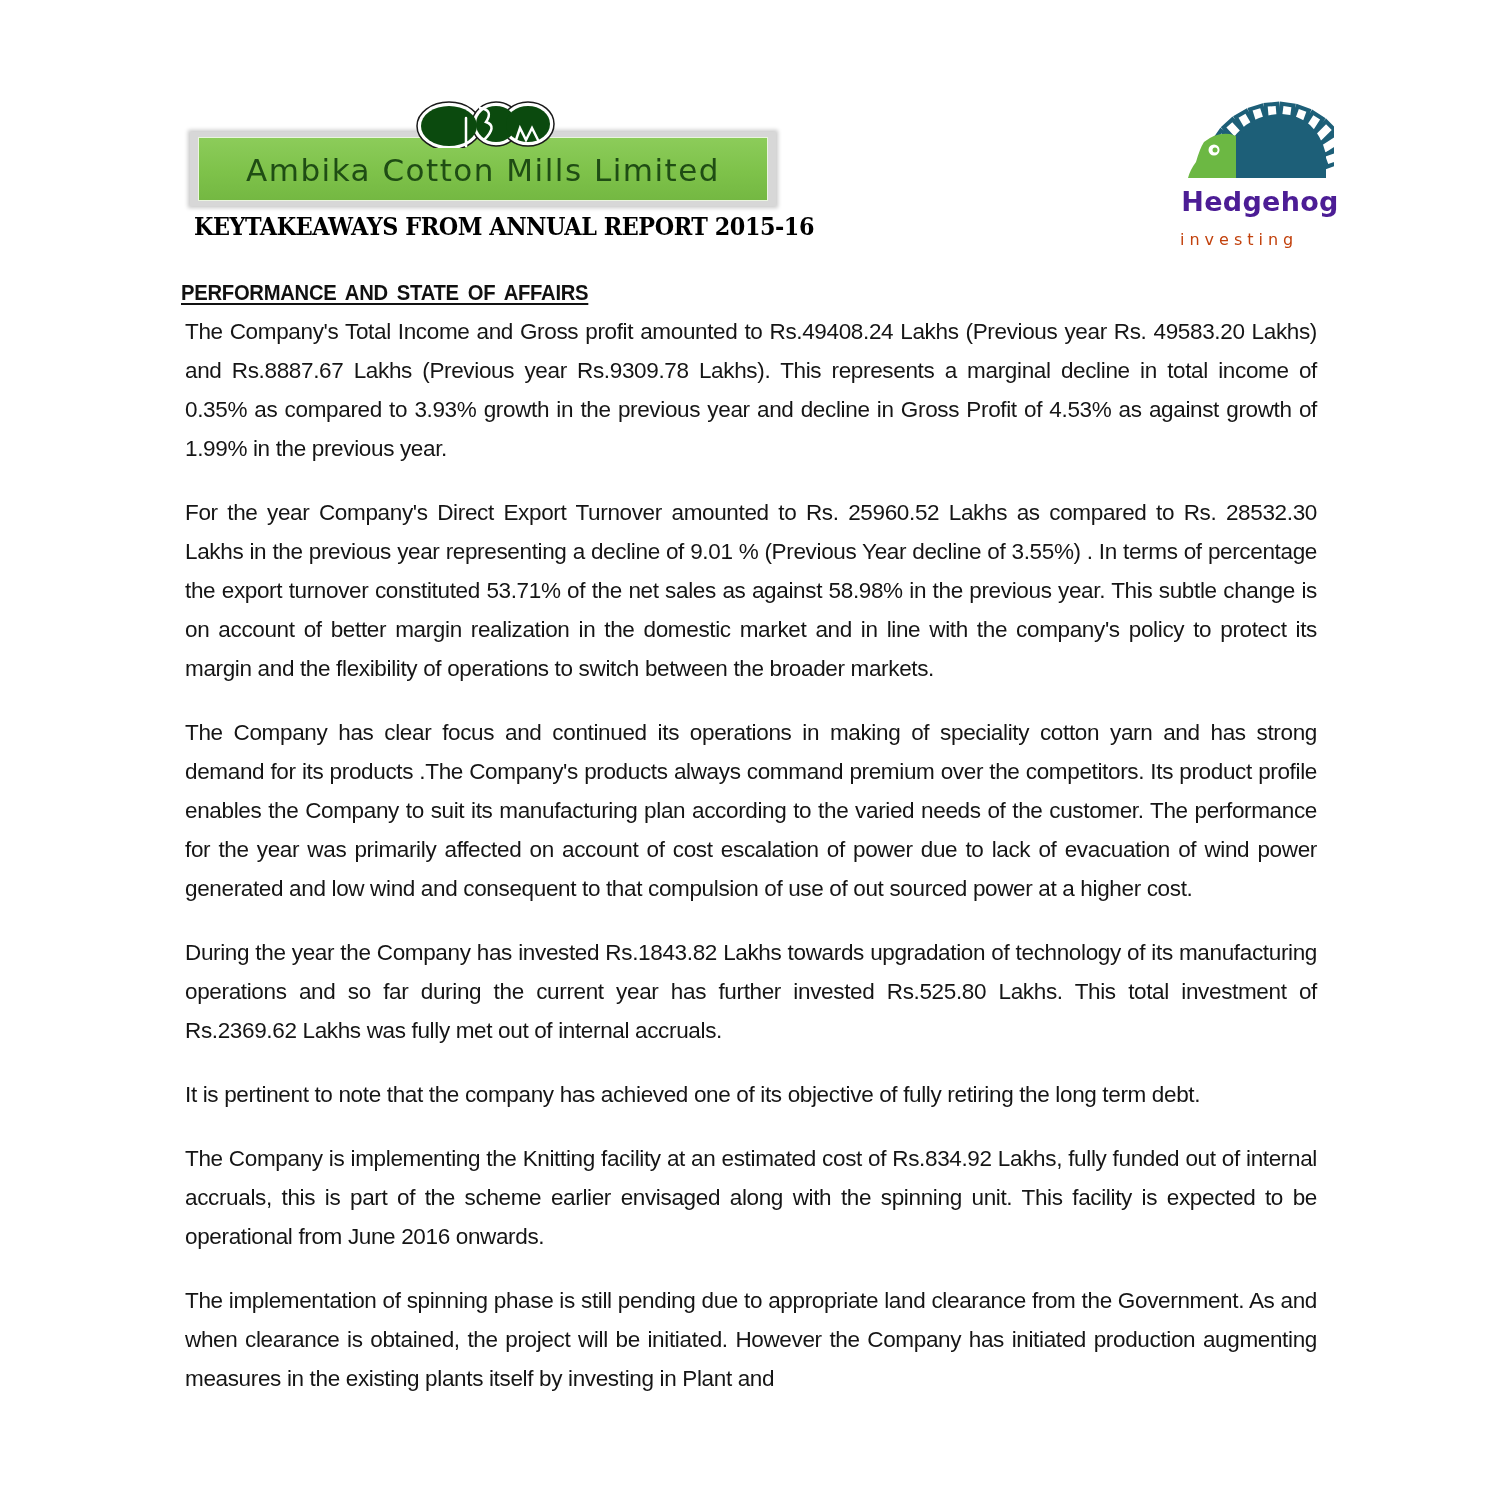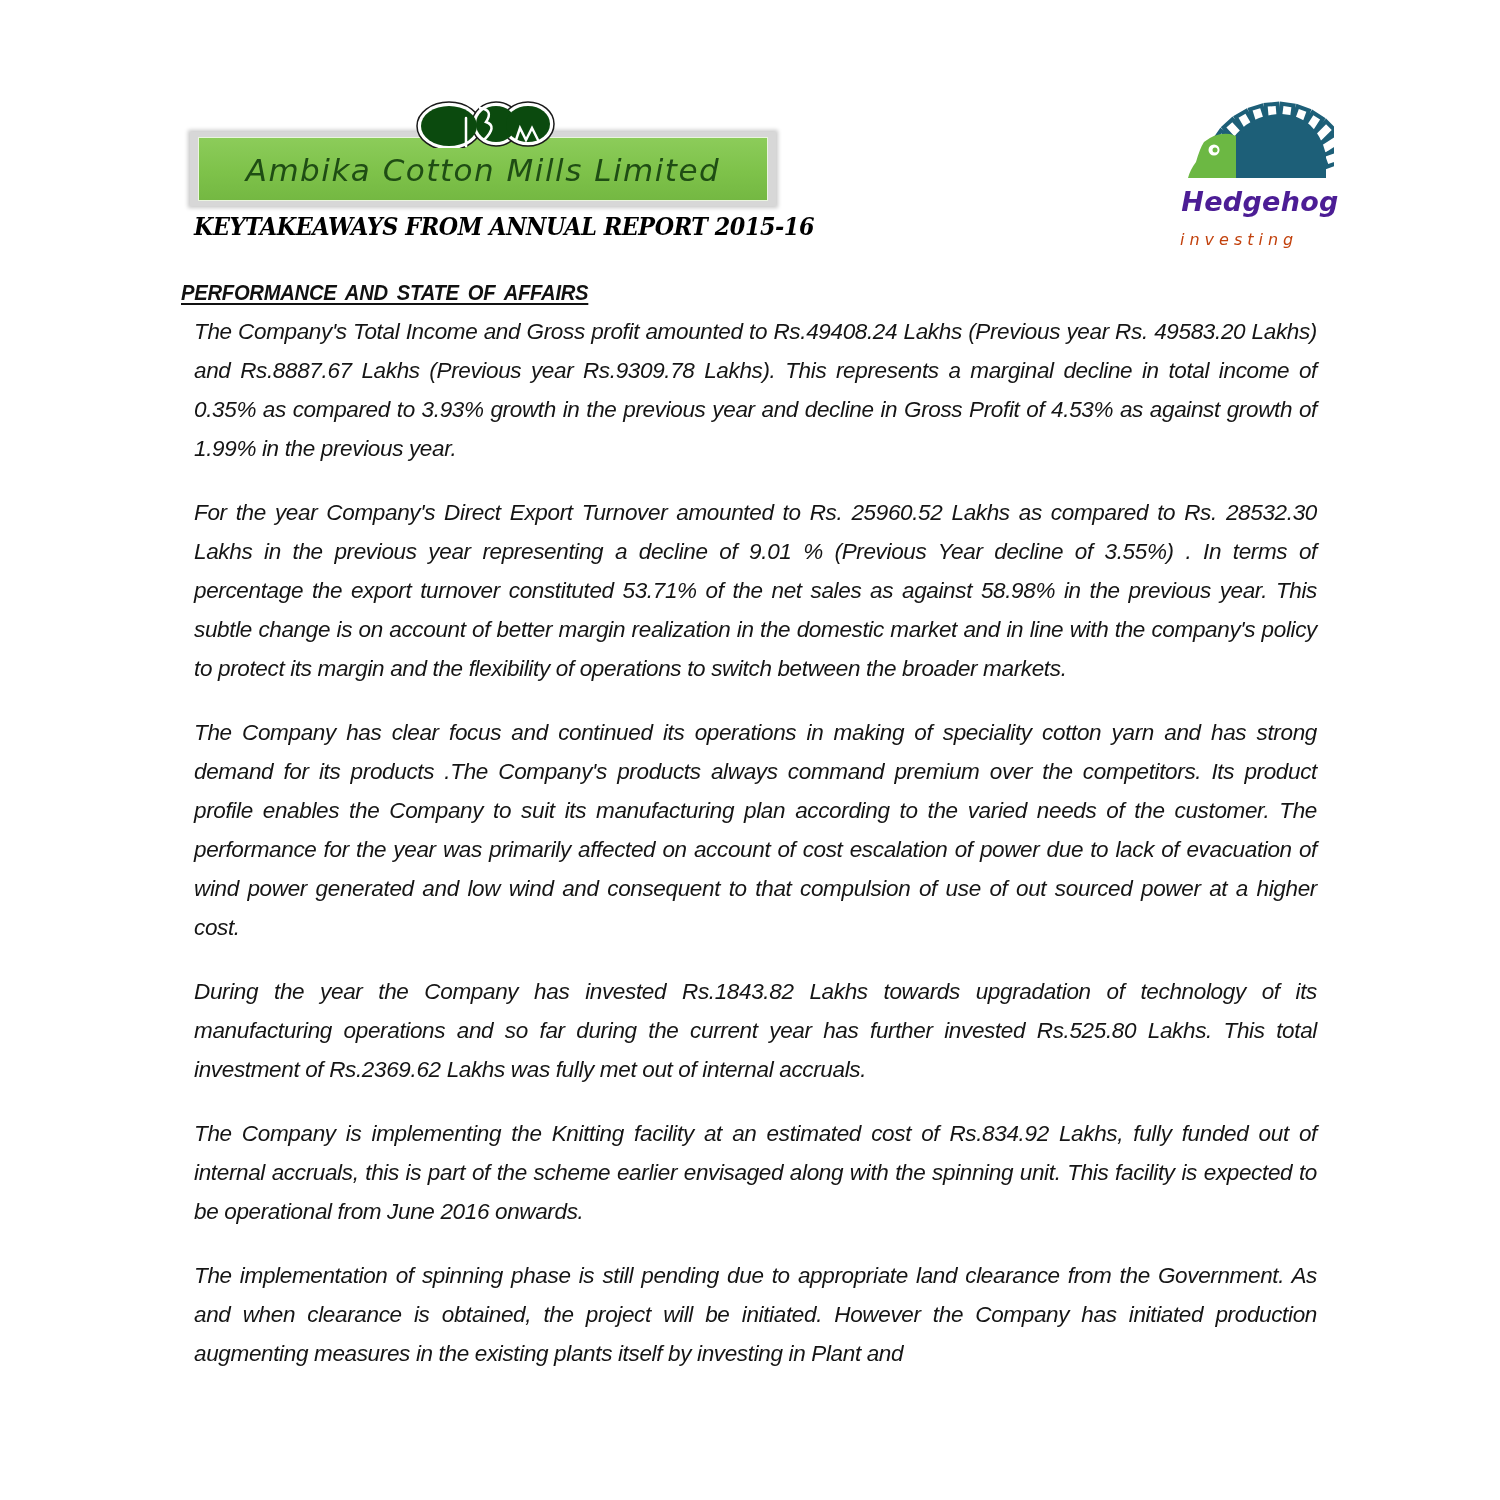--- a/index.html
+++ b/index.html
@@ -13,21 +13,20 @@
     overflow: hidden;
     position: relative;
     font-family: "Liberation Sans", sans-serif;
     color: #111111;
   }
   .page {
     position: absolute;
     left: 0; top: 0;
     width: 1500px; height: 1192px;
     background: #ffffff;
-    font-style: italic;
   }
 
   
   .acml-logo {
     position: absolute;
     left: 190px;
     top: 96px;
     width: 590px;
     height: 116px;
   }
@@ -133,21 +132,21 @@
     letter-spacing: -0.3px;
     transform: scaleX(0.92);
     transform-origin: left top;
     white-space: nowrap;
   }
   .para {
     font-family: "Liberation Sans", sans-serif;
     font-size: 22.5px;
     line-height: 39px;
     text-align: justify;
-    margin: 0 0 25px 13px;
+    margin: 0 0 25px 4px;
     color: #151515;
     letter-spacing: -0.35px;
   }
   .para.first { margin-top: 3px; }
 </style>
 </head>
 <body>
 
 <div class="page">
 
@@ -208,16 +207,17 @@
   </div>
 
   <div class="doc-title">KEYTAKEAWAYS FROM ANNUAL REPORT 2015-16</div>
 
   <div class="content">
     <h2 class="section-heading">PERFORMANCE AND STATE OF AFFAIRS</h2>
     <p class="para first">The Company's Total Income and Gross profit amounted to Rs.49408.24 Lakhs (Previous year Rs. 49583.20 Lakhs) and Rs.8887.67 Lakhs (Previous year Rs.9309.78 Lakhs). This represents a marginal decline in total income of 0.35% as compared to 3.93% growth in the previous year and decline in Gross Profit of 4.53% as against growth of 1.99% in the previous year.</p>
     <p class="para">For the year Company's Direct Export Turnover amounted to Rs. 25960.52 Lakhs as compared to Rs. 28532.30 Lakhs in the previous year representing a decline of 9.01 % (Previous Year decline of 3.55%) . In terms of percentage the export turnover constituted 53.71% of the net sales as against 58.98% in the previous year. This subtle change is on account of better margin realization in the domestic market and in line with the company's policy to protect its margin and the flexibility of operations to switch between the broader markets.</p>
     <p class="para">The Company has clear focus and continued its operations in making of speciality cotton yarn and has strong demand for its products .The Company's products always command premium over the competitors. Its product profile enables the Company to suit its manufacturing plan according to the varied needs of the customer. The performance for the year was primarily affected on account of cost escalation of power due to lack of evacuation  of wind power generated and low wind and consequent to that compulsion of use of out sourced power at a higher cost.</p>
     <p class="para">During the year the Company has invested Rs.1843.82 Lakhs towards upgradation of technology of its manufacturing operations and so far during the current year has further invested Rs.525.80 Lakhs. This total investment of Rs.2369.62 Lakhs was fully met out of internal accruals.</p>
+    <p class="para">It is pertinent to note that the company has achieved one of its objective of fully retiring the long term debt.</p>
     <p class="para">The Company is implementing the Knitting facility at an estimated cost of Rs.834.92 Lakhs, fully funded out of internal accruals, this is part of the scheme earlier envisaged along with the spinning unit. This facility is expected to be operational from June 2016 onwards.</p>
     <p class="para">The implementation of spinning phase is still pending due to appropriate land clearance from the Government. As and when clearance is obtained, the project will be initiated. However the Company has initiated  production augmenting measures  in the existing plants itself  by investing in Plant and</p>
   </div>
 </div>
 
 </body></html>

